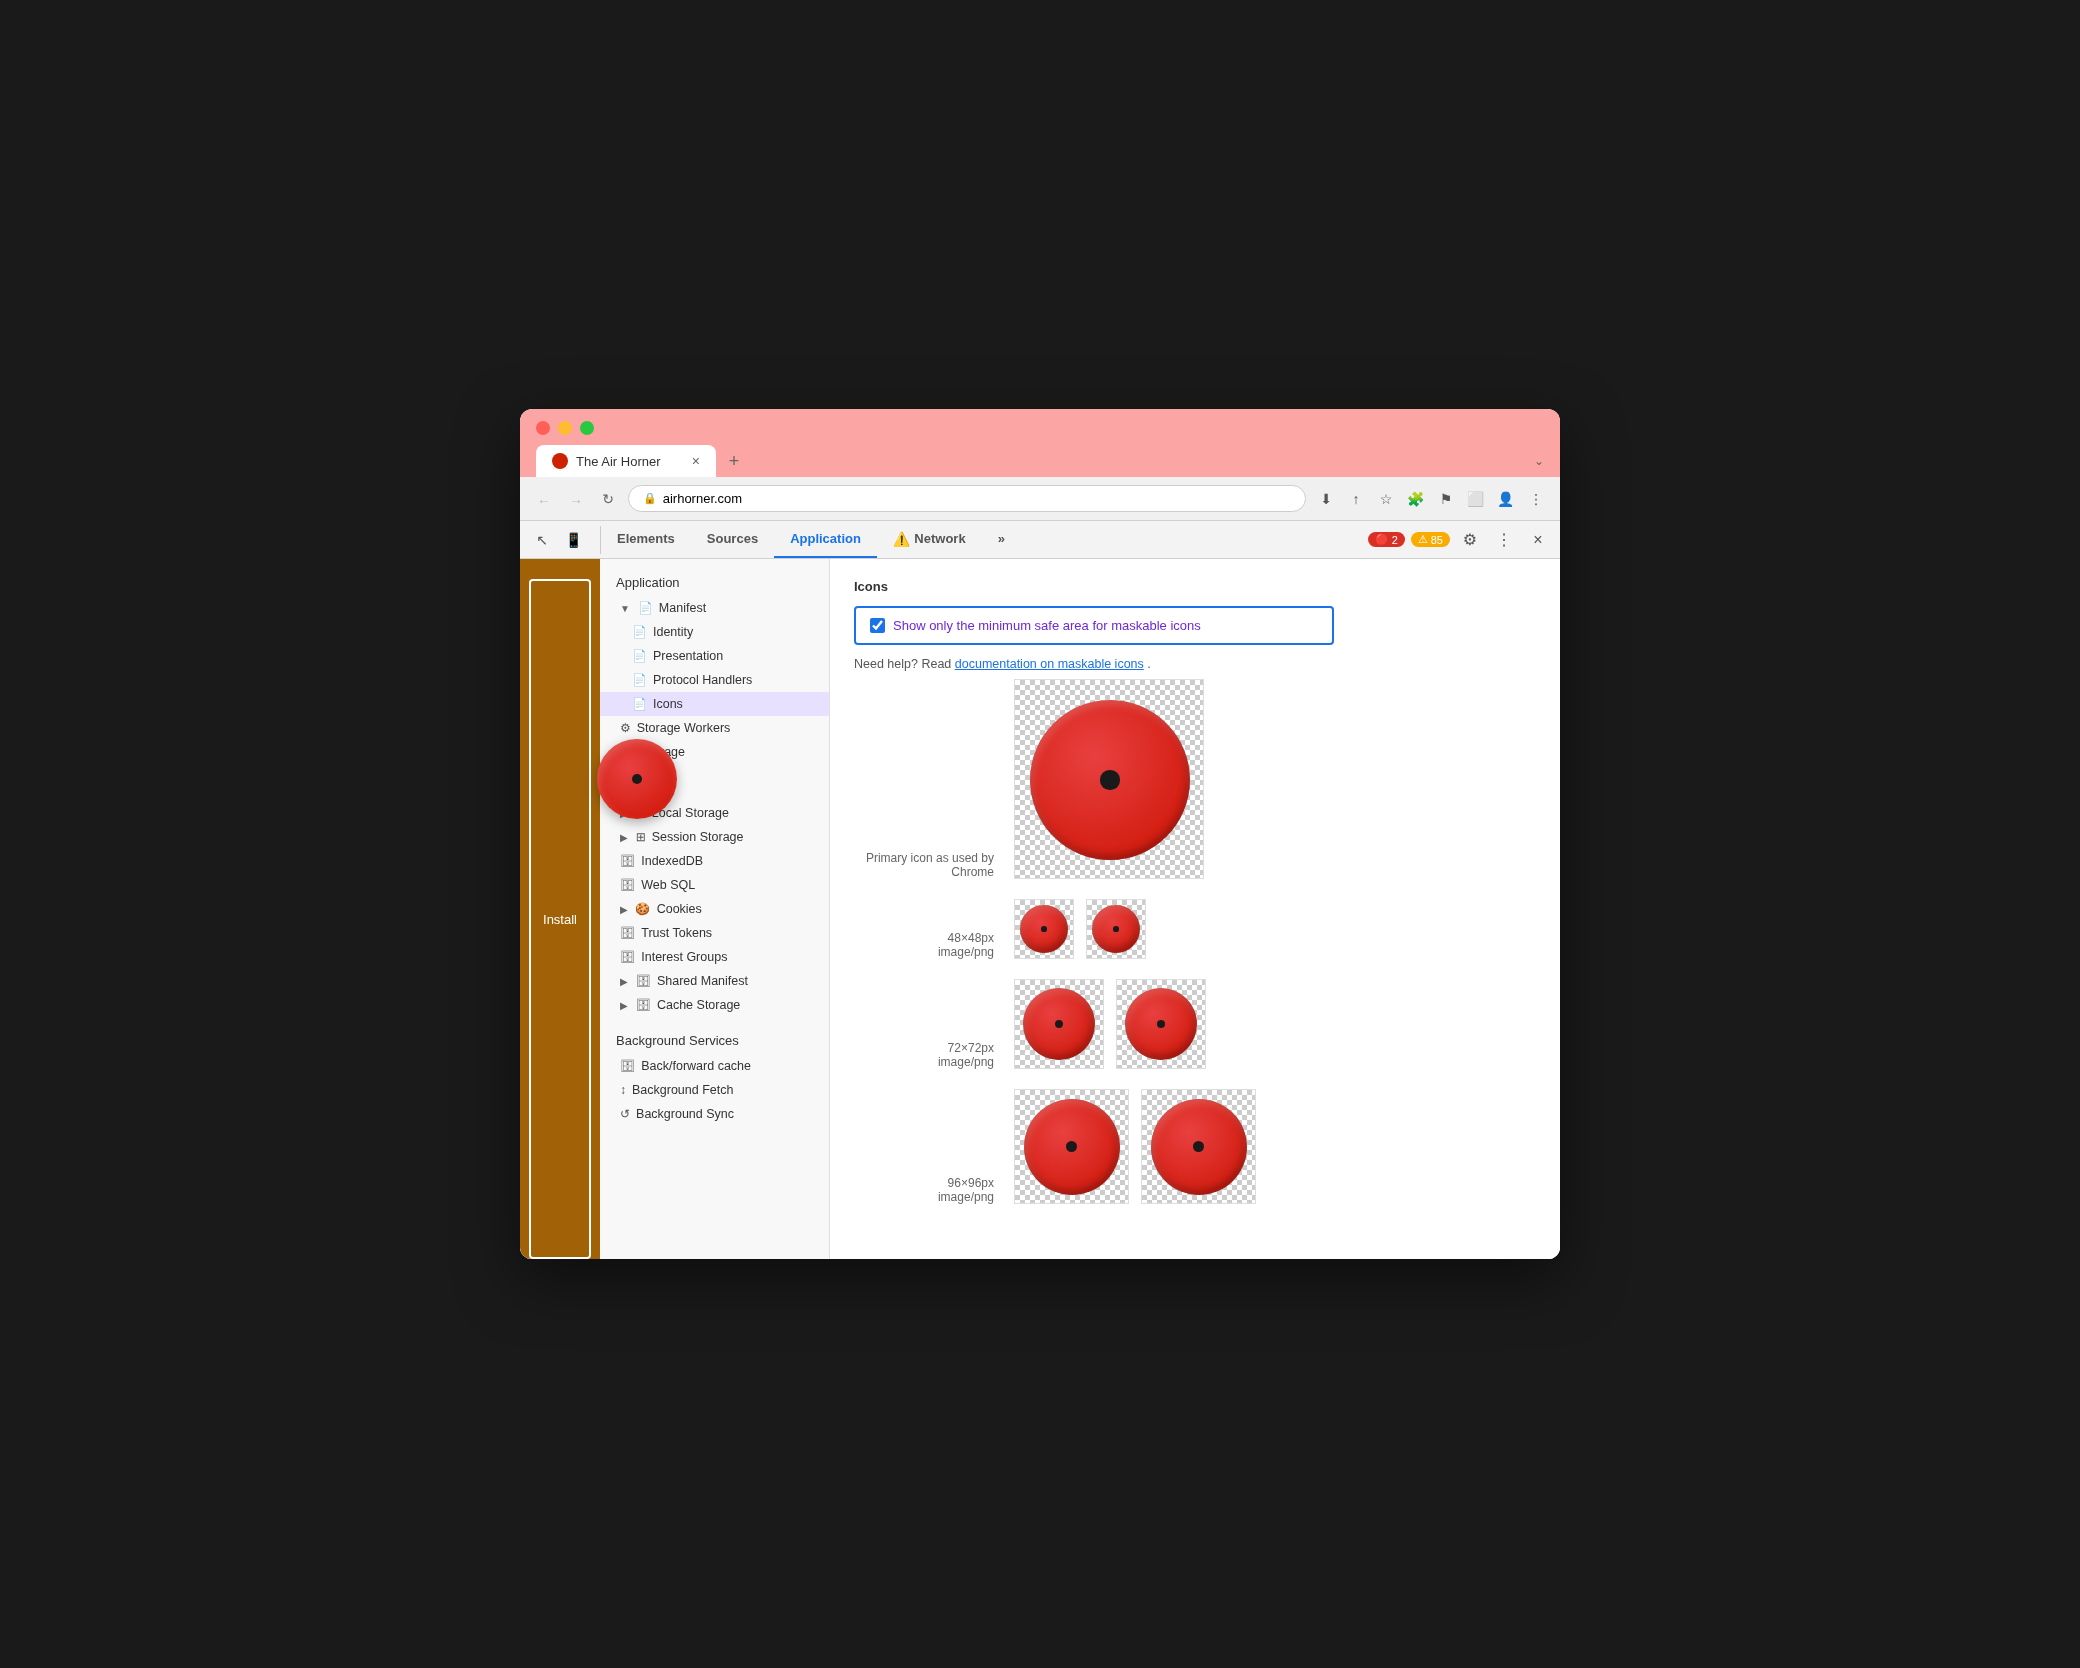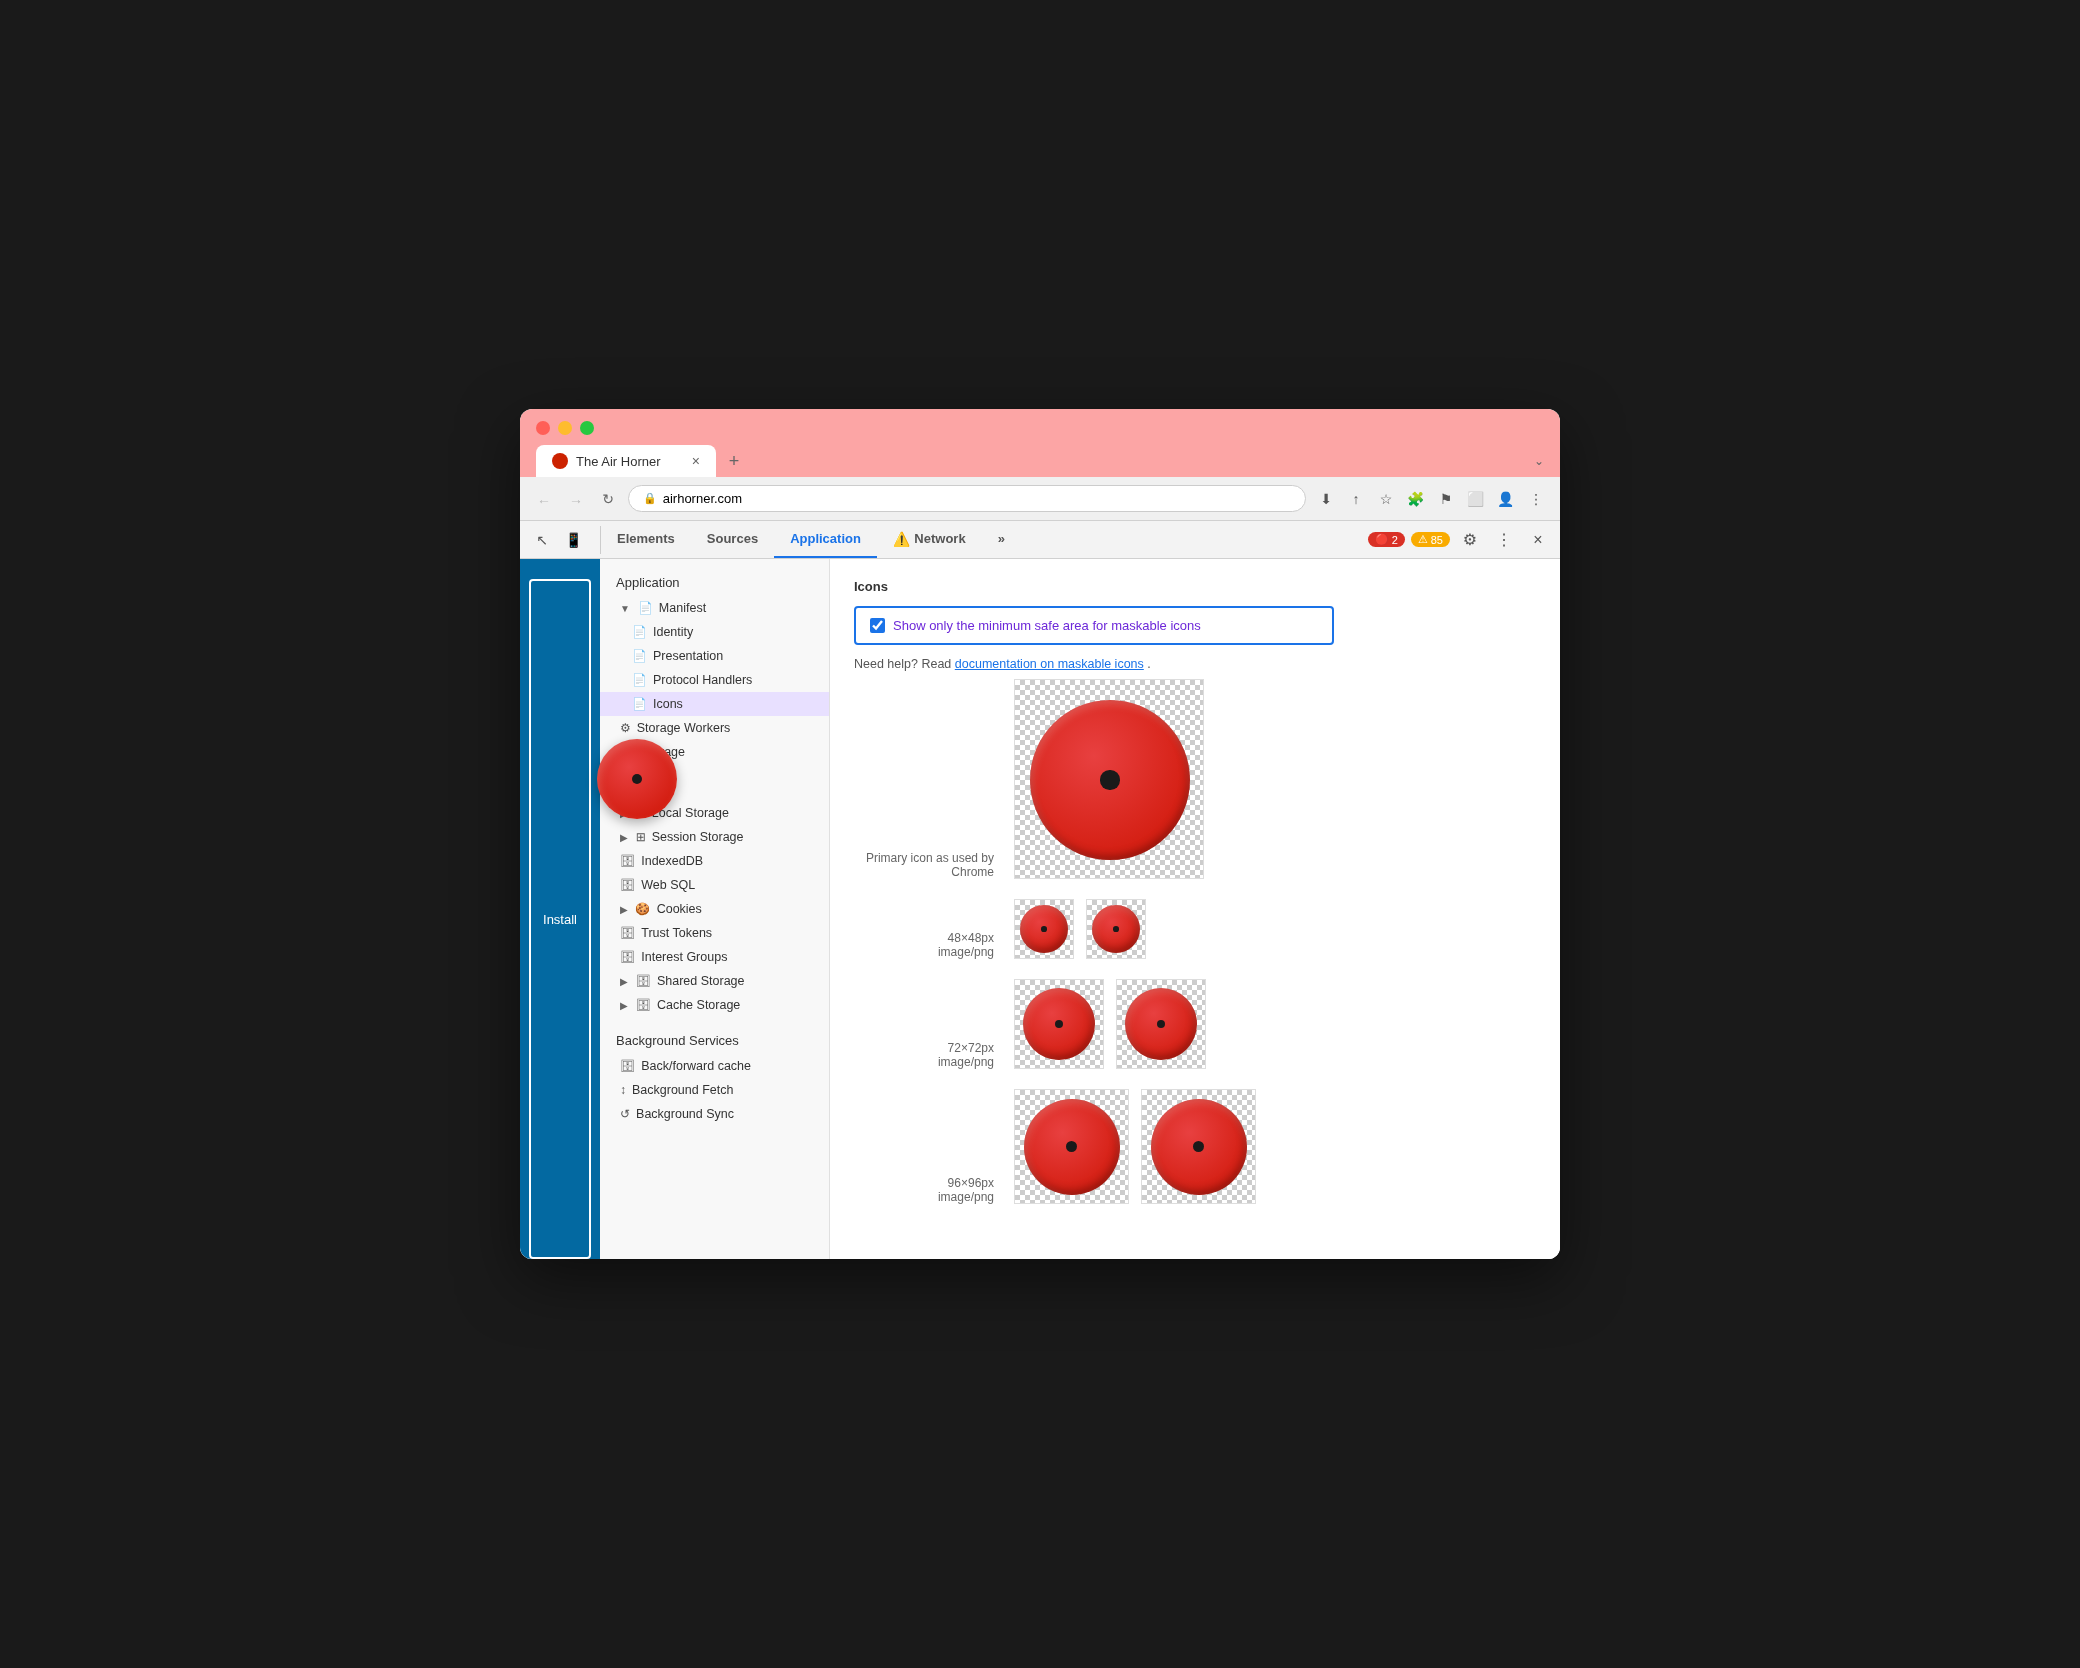--- a/index.html
+++ b/index.html
@@ -258,21 +258,21 @@
     
     .main-content {
       display: flex;
       background: white;
       height: 700px;
     }
 
     
     .blue-sidebar {
       width: 80px;
-      background: #0369a1;
+      background: #a16207;
       display: flex;
       justify-content: center;
       padding-top: 20px;
       flex-shrink: 0;
     }
 
     .install-btn {
       background: transparent;
       border: 2px solid white;
       color: white;
@@ -667,21 +667,21 @@
       </div>
 
       <div class="sidebar-item">
         <span class="sidebar-icon">🗄</span>
         <span>Interest Groups</span>
       </div>
 
       <div class="sidebar-item">
         <span class="sidebar-expand">▶</span>
         <span class="sidebar-icon">🗄</span>
-        <span>Shared Storage</span>
+        <span>Shared Manifest</span>
       </div>
 
       <div class="sidebar-item">
         <span class="sidebar-expand">▶</span>
         <span class="sidebar-icon">🗄</span>
         <span>Cache Storage</span>
       </div>
 
       <div class="sidebar-divider"></div>
 

